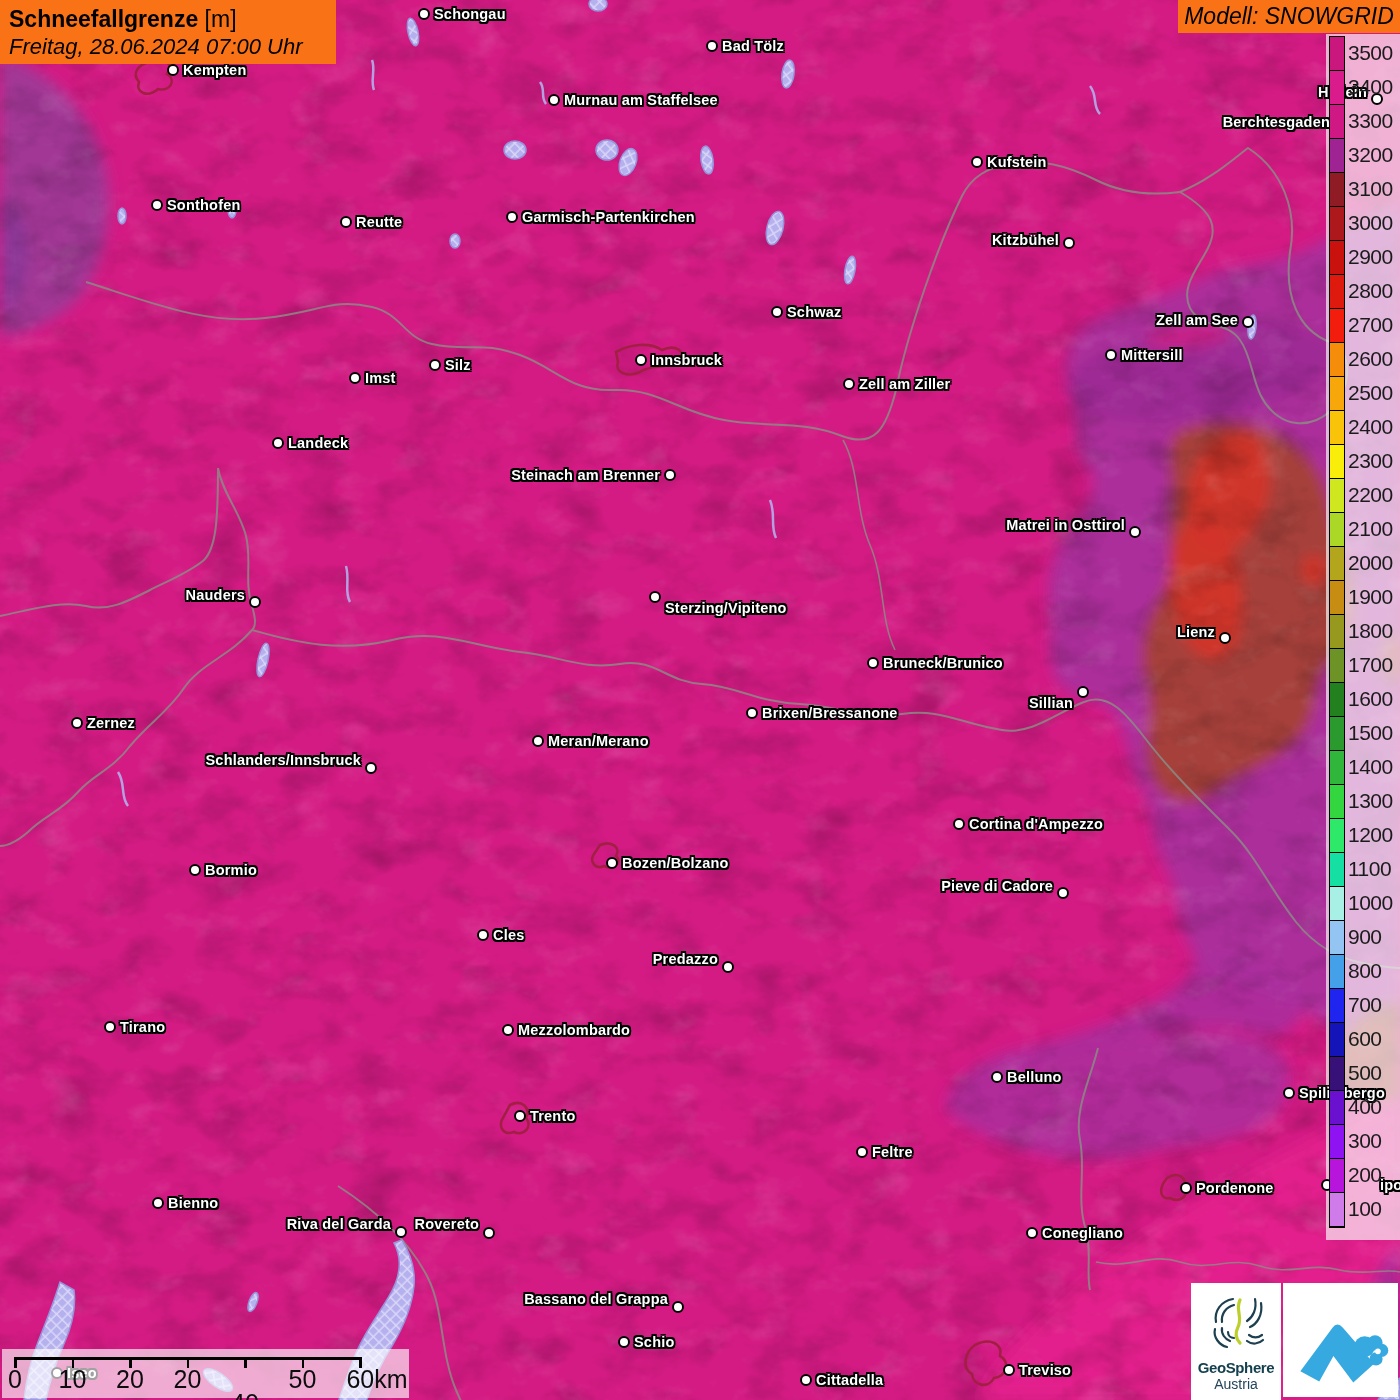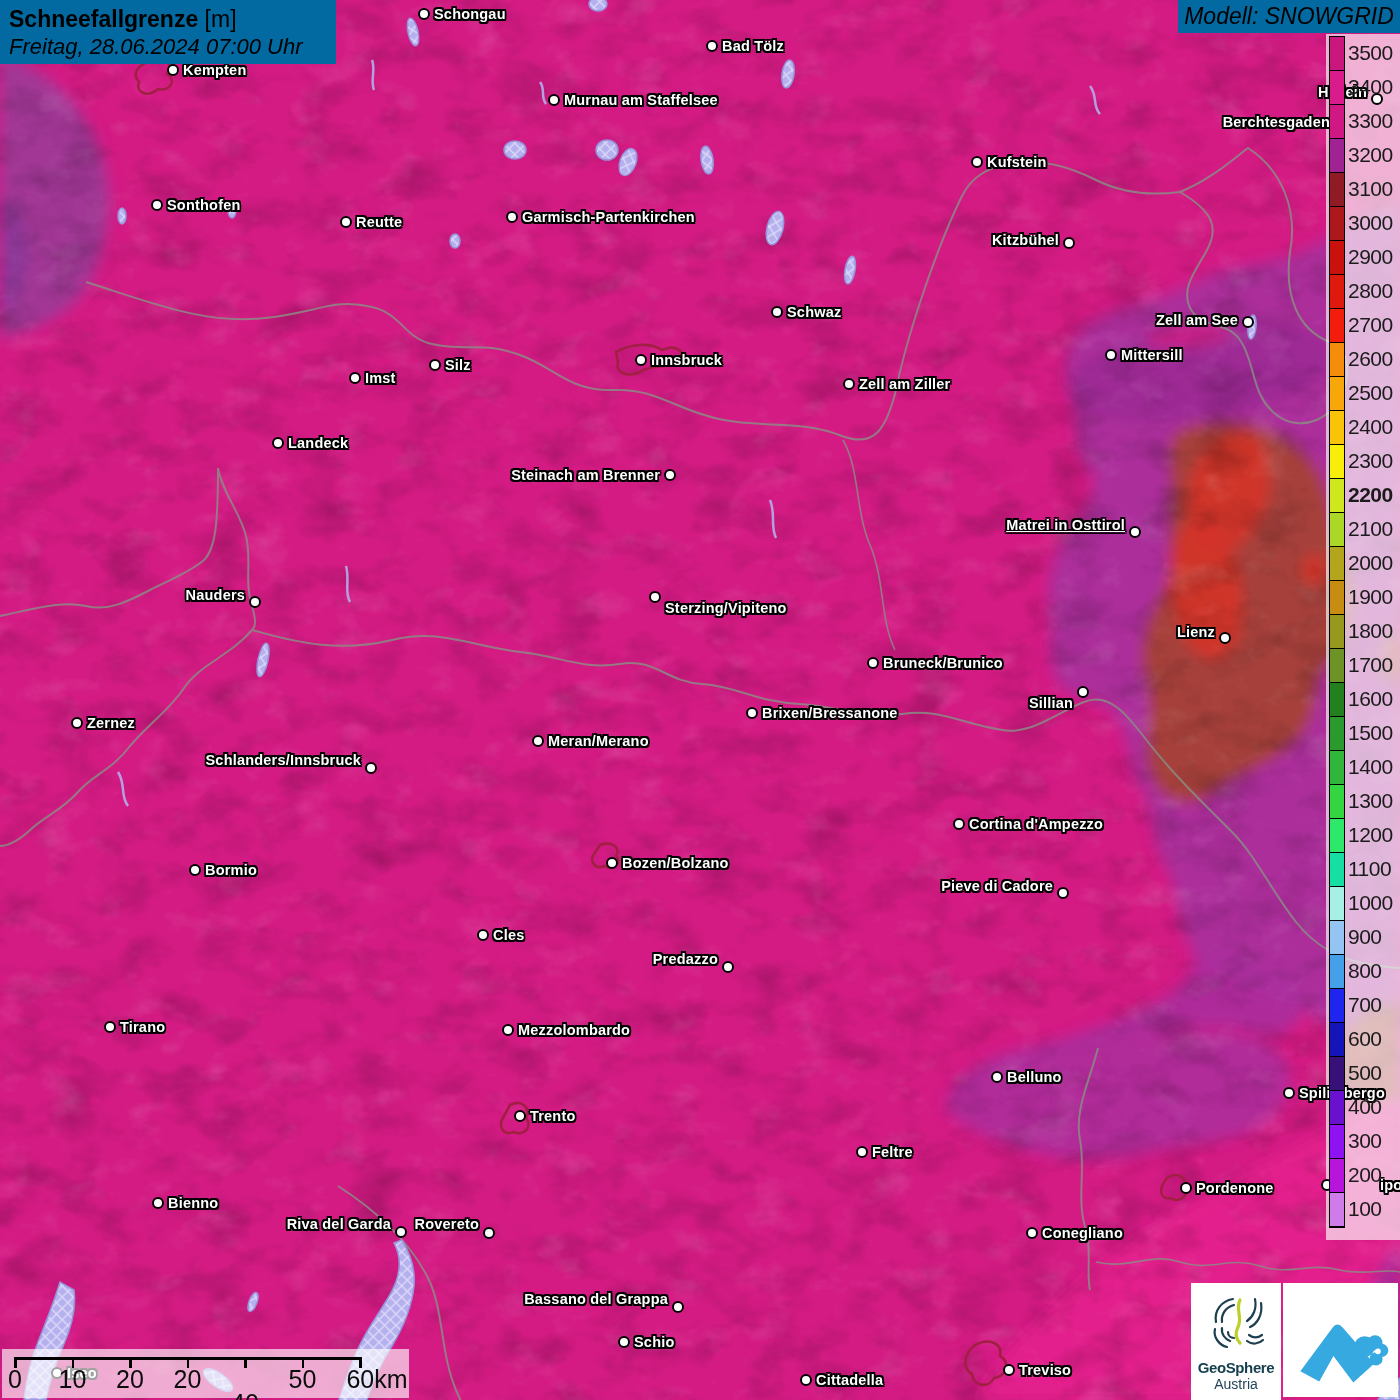--- a/index.html
+++ b/index.html
@@ -1,20 +1,20 @@
 <!DOCTYPE html>
 <html><head>
 <meta charset="utf-8">
 <style>
   html,body{margin:0;padding:0;background:#fff;}
   #stage{position:relative;width:1400px;height:1400px;overflow:hidden;
          font-family:"Liberation Sans",sans-serif;}
   #map{position:absolute;left:0;top:0;z-index:0;}
   
-  .panel{position:absolute;background:#0369a1;z-index:6;color:#000;}
+  .panel{position:absolute;background:#f97316;z-index:6;color:#000;}
   #title-box{left:0;top:0;width:336px;height:64px;padding:5px 9px;box-sizing:border-box;}
   #title-line1{font-size:23px;line-height:28px;font-weight:bold;white-space:nowrap;}
   #title-line1 .unit{font-weight:normal;}
   #title-line2{font-size:22px;line-height:28px;font-style:italic;white-space:nowrap;}
   #model-box{left:1178px;top:0;width:222px;height:33px;font-style:italic;font-size:23px;
              line-height:32px;text-align:center;white-space:nowrap;}
   
   #cb-overlay{position:absolute;left:1326px;top:34px;width:74px;height:1206px;
               background:rgba(255,255,255,0.66);z-index:3;}
   #colorbar{position:absolute;left:1329px;top:36px;width:14px;height:1190px;
@@ -228,21 +228,21 @@
       <div class="clabel" style="top: 365px; left: 445px;">Silz</div>
       <div class="dot" style="left: 355px; top: 378px;"></div>
       <div class="clabel" style="top: 378px; left: 365px;">Imst</div>
       <div class="dot" style="left: 849px; top: 384px;"></div>
       <div class="clabel" style="top: 384px; left: 859px;">Zell am Ziller</div>
       <div class="dot" style="left: 278px; top: 443px;"></div>
       <div class="clabel" style="top: 443px; left: 288px;">Landeck</div>
       <div class="dot" style="left: 670px; top: 475px;"></div>
       <div class="clabel" style="top: 475px; right: 740px; text-align: right;">Steinach am Brenner</div>
       <div class="dot" style="left: 1135px; top: 532px;"></div>
-      <div class="clabel" style="top: 525px; right: 275px; text-align: right; text-decoration: underline;">Matrei in Osttirol</div>
+      <div class="clabel" style="top: 525px; right: 275px; text-align: right;">Matrei in Osttirol</div>
       <div class="dot" style="left: 255px; top: 602px;"></div>
       <div class="clabel" style="top: 595px; right: 1155px; text-align: right; padding-left: 40px;">Nauders</div>
       <div class="dot" style="left: 655px; top: 597px;"></div>
       <div class="clabel" style="top: 608px; left: 665px;">Sterzing/Vipiteno</div>
       <div class="dot" style="left: 1225px; top: 638px;"></div>
       <div class="clabel" style="top: 632px; right: 185px; text-align: right;">Lienz</div>
       <div class="dot" style="left: 873px; top: 663px;"></div>
       <div class="clabel" style="top: 663px; left: 883px;">Bruneck/Brunico</div>
       <div class="dot" style="left: 1083px; top: 692px;"></div>
       <div class="clabel" style="top: 703px; right: 327px; text-align: right;">Sillian</div>
@@ -347,21 +347,21 @@
       <div class="cb-lbl" style="top: 155px;">3200</div>
       <div class="cb-lbl" style="top: 189px;">3100</div>
       <div class="cb-lbl" style="top: 223px;">3000</div>
       <div class="cb-lbl" style="top: 257px;">2900</div>
       <div class="cb-lbl" style="top: 291px;">2800</div>
       <div class="cb-lbl" style="top: 325px;">2700</div>
       <div class="cb-lbl" style="top: 359px;">2600</div>
       <div class="cb-lbl" style="top: 393px;">2500</div>
       <div class="cb-lbl" style="top: 427px;">2400</div>
       <div class="cb-lbl" style="top: 461px;">2300</div>
-      <div class="cb-lbl" style="top: 495px; font-weight: bold;">2200</div>
+      <div class="cb-lbl" style="top: 495px;">2200</div>
       <div class="cb-lbl" style="top: 529px;">2100</div>
       <div class="cb-lbl" style="top: 563px;">2000</div>
       <div class="cb-lbl" style="top: 597px;">1900</div>
       <div class="cb-lbl" style="top: 631px;">1800</div>
       <div class="cb-lbl" style="top: 665px;">1700</div>
       <div class="cb-lbl" style="top: 699px;">1600</div>
       <div class="cb-lbl" style="top: 733px;">1500</div>
       <div class="cb-lbl" style="top: 767px;">1400</div>
       <div class="cb-lbl" style="top: 801px;">1300</div>
       <div class="cb-lbl" style="top: 835px;">1200</div>

